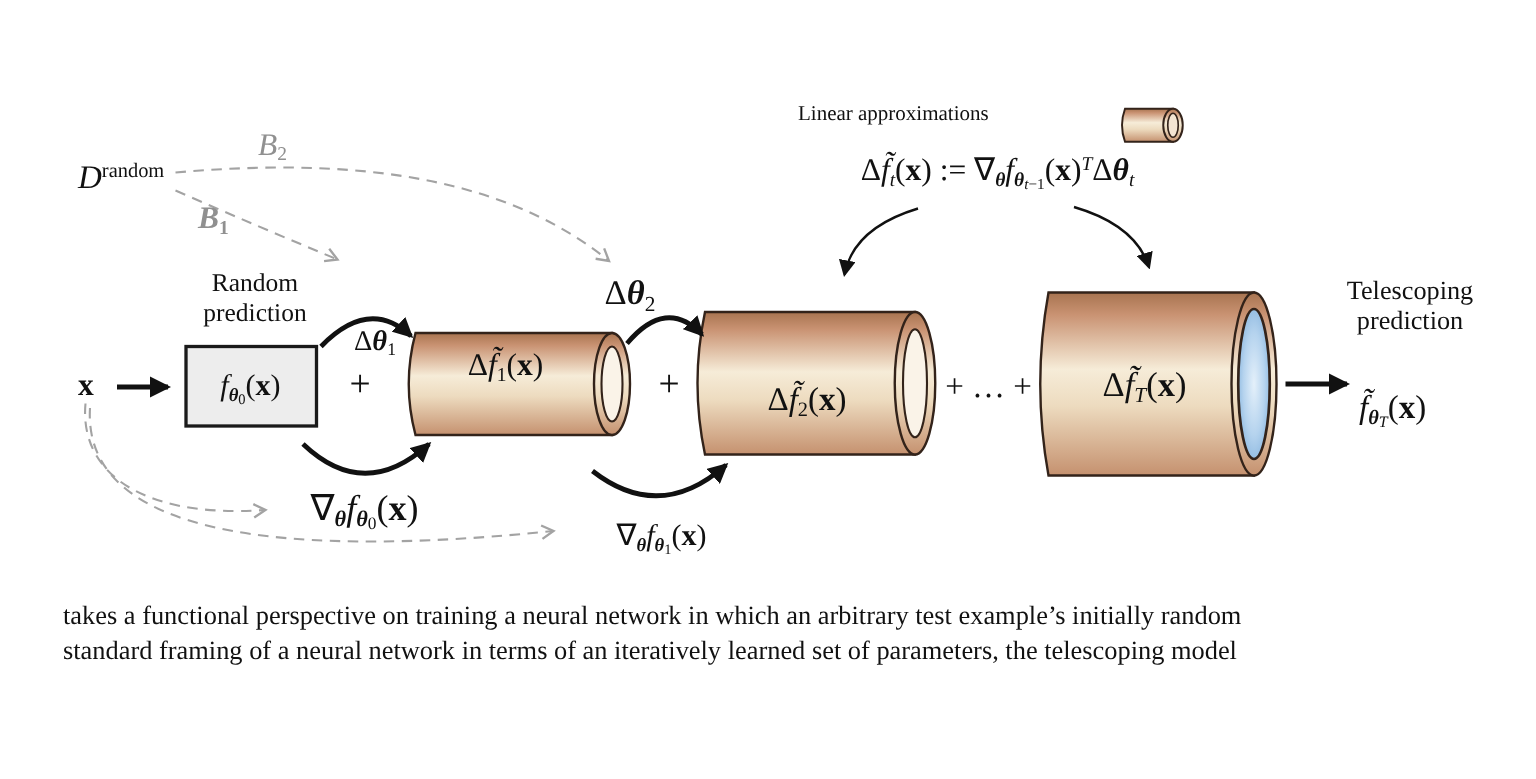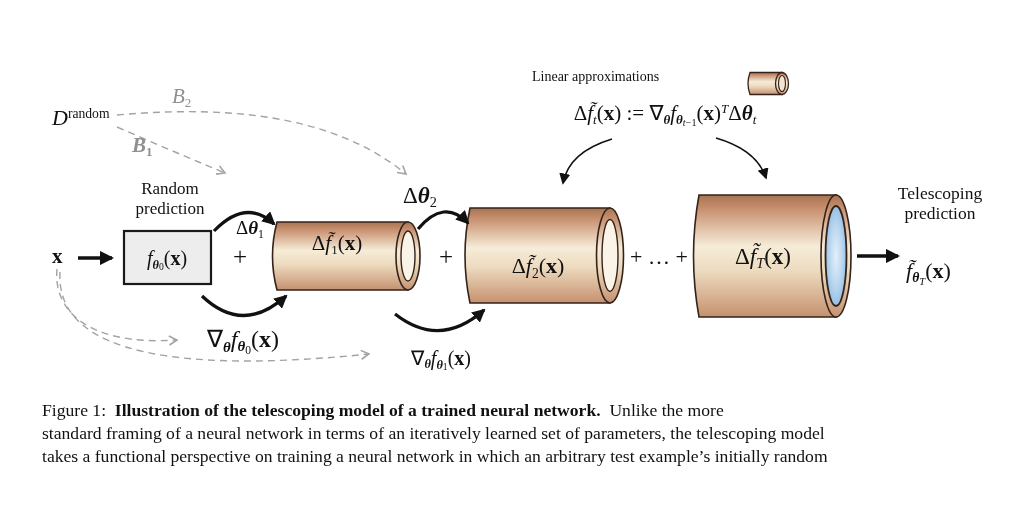--- a/index.html
+++ b/index.html
@@ -127,16 +127,15 @@
 
 <div class="lbl" style="left:532px; top:70px; font-size:14px;">Linear approximations</div>
 
 <div class="lbl ctr" style="left:665px; top:113px; font-size:21px;text-align:center;">Δ<i>f̃</i><sub><i>t</i></sub>(<b>x</b>) := ∇<sub><b><i>θ</i></b></sub><i>f</i><sub><b><i>θ</i></b><sub><i>t</i>−1</sub></sub>(<b>x</b>)<sup><i>T</i></sup>Δ<b><i>θ</i></b><sub><i>t</i></sub></div>
 
 <div class="lbl cx" style="left:940px; top:183px; font-size:17.5px; line-height:1.17;font-family:Liberation Serif, serif;">Telescoping<br>prediction</div>
 
 <div class="lbl cy" style="left:906px; top:255px; font-size:22px;margin-top:16px;"><i>f̃</i><sub><b><i>θ</i></b><sub><i>T</i></sub></sub>(<b>x</b>)</div>
 
 <div class="caption">
-  <div class="cap-line">Figure 1:&nbsp; <b>Illustration of the telescoping model of a trained neural network.</b>&nbsp; Unlike the more</div>
+  <div class="cap-line">takes a functional perspective on training a neural network in which an arbitrary test example’s initially random</div>
   <div class="cap-line">standard framing of a neural network in terms of an iteratively learned set of parameters, the telescoping model</div>
-  <div class="cap-line">takes a functional perspective on training a neural network in which an arbitrary test example’s initially random</div>
 </div>
 
 </body></html>

